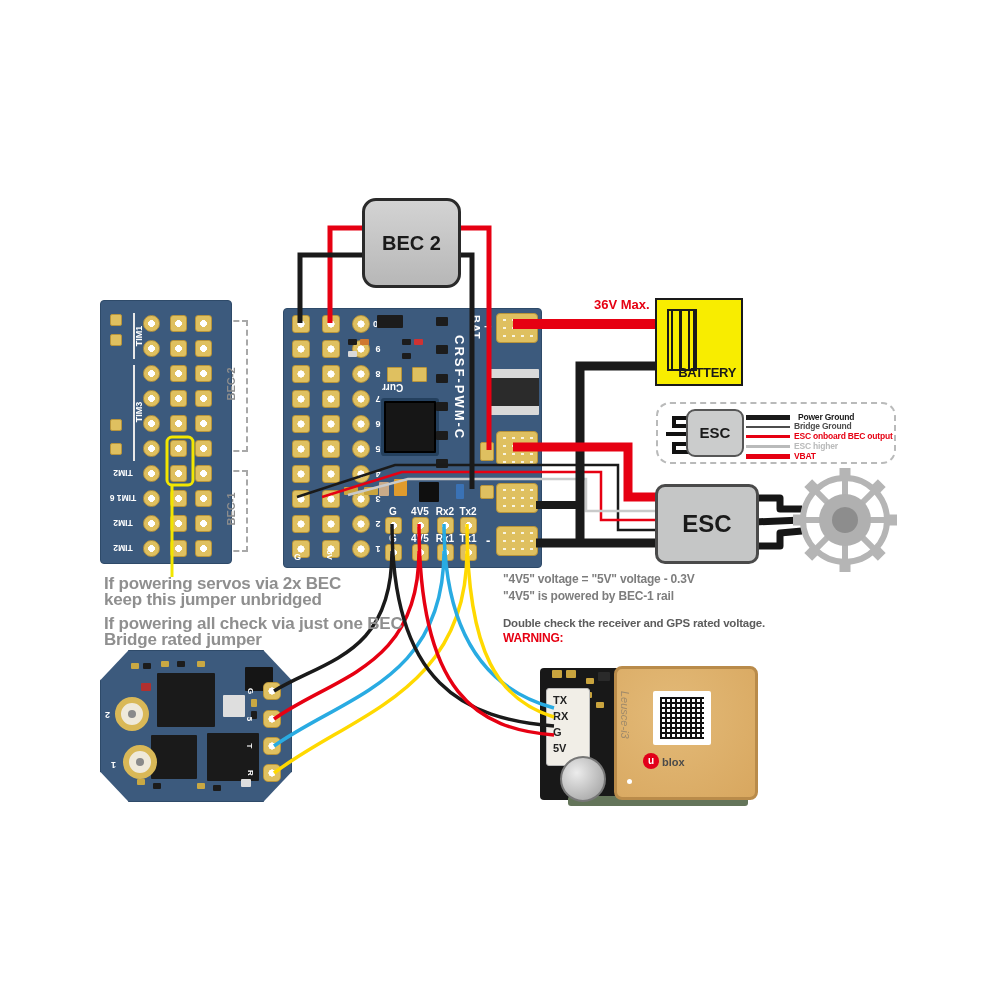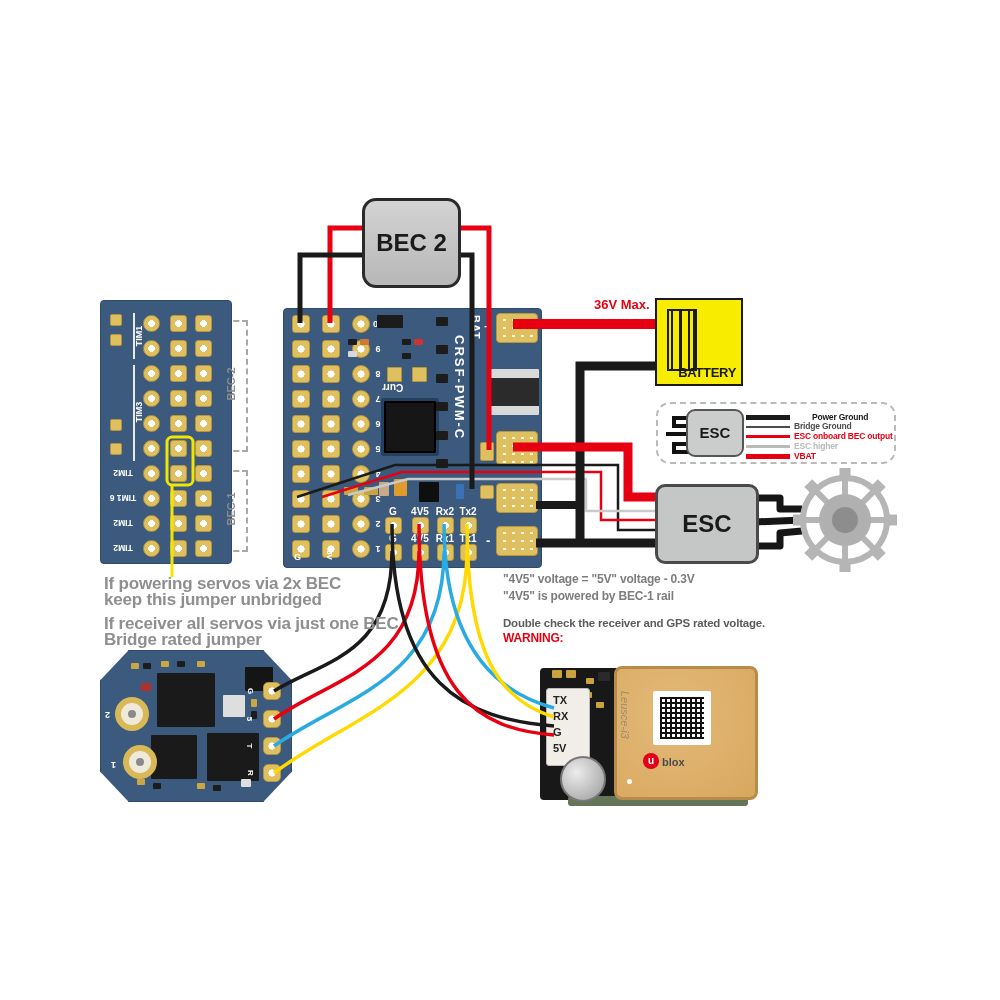--- a/index.html
+++ b/index.html
@@ -293,41 +293,41 @@
     <path d="M444,524 C444,645 495,692 554,708" stroke="#29abe2" stroke-width="3.5" fill="none"></path>
     <path d="M467,524 C467,655 500,701 554,717" stroke="#ffd900" stroke-width="3.5" fill="none"></path>
     <path d="M392,524 C392,685 465,719 554,726" stroke="#1a1a1a" stroke-width="3.5" fill="none"></path>
     <path d="M419,524 C419,695 478,729 554,735" stroke="#e60012" stroke-width="3.5" fill="none"></path>
 
     <rect x="167" y="437" width="26" height="48" rx="5" fill="none" stroke="#f2e600" stroke-width="3"></rect>
     <path d="M172,485 L172,577" stroke="#f2e600" stroke-width="3" fill="none"></path>
   </svg>
 
   <div class="box" style="left:362px;top:198px;width:99px;height:90px;background:linear-gradient(#d3d3d3,#b7b7b7);border:3px solid #2a2a2a;border-radius:14px;">
-    <span style="font-weight:bold;font-size:24px;color:#1a1a1a;line-height:84px;">BEC 2</span>
+    <span style="font-weight:bold;font-size:20px;color:#1a1a1a;line-height:84px;">BEC 2</span>
   </div>
 
   <div class="box" style="left:655px;top:298px;width:88px;height:88px;background:#f8ed00;border:2.5px solid #1a1a1a;">
     <div class="abs" style="left:10px;top:9px;width:30px;height:62px;border:2px solid #1a1a1a;background:repeating-linear-gradient(90deg,#1a1a1a 0 2.5px,transparent 2.5px 8.5px);background-origin:content-box;padding:2px;box-sizing:border-box;"></div>
     <div class="abs" style="right:5px;bottom:4px;font-weight:bold;font-size:13px;color:#1a1a1a;letter-spacing:-0.3px;">BATTERY</div>
   </div>
   <div class="abs" style="left:594px;top:297px;color:#e60012;font-weight:bold;font-size:13px;z-index:4;">36V Max.</div>
 
   <div id="legend" class="abs" style="left:656px;top:402px;width:240px;height:62px;border:2px dashed #b9baba;border-radius:14px;background:#fff;z-index:3;box-sizing:border-box;">
     <svg width="32" height="50" class="abs" style="left:0;top:6px;">
       <path d="M32,8 H16 V16 H32" stroke="#111" stroke-width="4" fill="none"></path>
       <path d="M32,24 H8" stroke="#111" stroke-width="4" fill="none"></path>
       <path d="M32,34 H16 V42 H32" stroke="#111" stroke-width="4" fill="none"></path>
     </svg>
     <div class="abs" style="left:28px;top:5px;width:58px;height:48px;background:#cbcccc;border:2px solid #565656;border-radius:9px;text-align:center;box-sizing:border-box;">
       <span style="font-weight:bold;font-size:15px;color:#1a1a1a;line-height:44px;">ESC</span>
     </div>
     <div id="legend-rows">
         <div style="position: absolute; left: 88px; top: 10.5px; width: 44px; height: 5px; background: rgb(26, 26, 26);"></div>
-        <div class="leg-lbl" style="left: 154px; top: 7.5px; color: rgb(26, 26, 26);">Power Ground</div>
+        <div class="leg-lbl" style="left: 140px; top: 7.5px; color: rgb(26, 26, 26);">Power Ground</div>
         <div style="position: absolute; left: 88px; top: 21.5px; width: 44px; height: 2.5px; background: rgb(76, 76, 76);"></div>
         <div class="leg-lbl" style="left: 136px; top: 17.25px; color: rgb(76, 76, 76);">Bridge Ground</div>
         <div style="position: absolute; left: 88px; top: 31.25px; width: 44px; height: 2.5px; background: rgb(230, 0, 18);"></div>
         <div class="leg-lbl" style="left: 136px; top: 27px; color: rgb(230, 0, 18);">ESC onboard BEC output</div>
         <div style="position: absolute; left: 88px; top: 41px; width: 44px; height: 2.5px; background: rgb(185, 186, 186);"></div>
         <div class="leg-lbl" style="left: 136px; top: 36.75px; color: rgb(185, 186, 186);">ESC higher</div>
         <div style="position: absolute; left: 88px; top: 49.5px; width: 44px; height: 5px; background: rgb(230, 0, 18);"></div>
         <div class="leg-lbl" style="left: 136px; top: 46.5px; color: rgb(230, 0, 18);">VBAT</div>
       </div>
   </div>
@@ -358,21 +358,21 @@
       <circle r="26" fill="#b0b0b0" stroke="none"></circle>
       <circle r="13" fill="#8d8d8d" stroke="none"></circle>
     </g>
   </svg>
 
   <div class="notes" style="left:104px;top:576px;">
     <div>If powering servos via 2x BEC</div>
     <div>keep this jumper unbridged</div>
   </div>
   <div class="notes" style="left:104px;top:616px;">
-    <div>If receiver all servos via just one BEC</div>
+    <div>If powering all check via just one BEC</div>
     <div>Bridge rated jumper</div>
   </div>
   <div class="notes" style="left:503px;top:571px;color:#7d7d7d;font-size:12px;line-height:17px;">
     <div>"4V5" voltage = "5V" voltage - 0.3V</div>
     <div>"4V5" is powered by BEC-1 rail</div>
   </div>
   <div class="notes" style="left:503px;top:616px;color:#5c5c5c;font-size:11.5px;line-height:15px;">
     <div>Double check the receiver and GPS rated voltage.</div>
     <div style="color:#e60012;font-size:12px;">WARNING:</div>
   </div>

